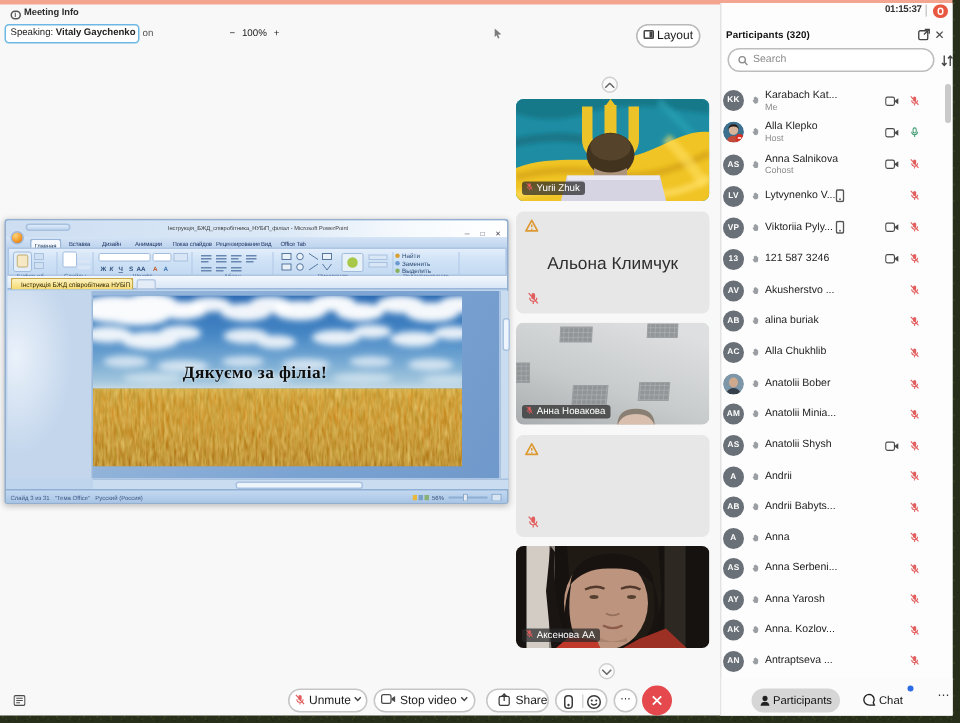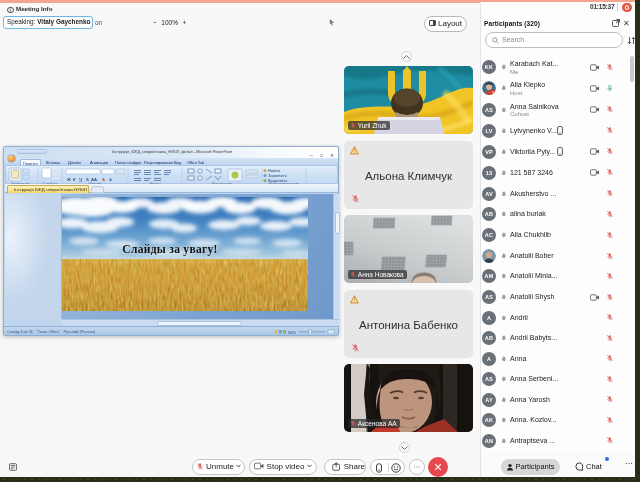--- a/index.html
+++ b/index.html
@@ -312,21 +312,21 @@
         </filter>
         <filter id="wtex2" x="0" y="0" width="100%" height="100%">
           <feTurbulence type="fractalNoise" baseFrequency="0.5 0.12" numOctaves="2" seed="23" result="n"></feTurbulence>
           <feColorMatrix in="n" type="matrix" values="0 0 0 0 0.93  0 0 0 0 0.72  0 0 0 0 0.25  0.8 0.8 0.8 0 -0.8"></feColorMatrix>
         </filter>
       </defs>
       <rect width="246" height="52" fill="url(#whg)"></rect>
       <rect width="246" height="52" filter="url(#wtex)" opacity="0.9"></rect>
       <rect width="246" height="52" filter="url(#wtex2)" opacity="0.6"></rect>
     </svg></div>
-    <div id="slidetext">Слайды за увагу!</div>
+    <div id="slidetext">Дякуємо за філіа!</div>
   </div>
   <div class="vscroll">
       <div class="vthumb"></div>
     </div>
   <div class="hscroll">
       <div class="hthumb"></div>
     </div>
   <div class="status">Слайд 3 из 31 &nbsp; "Тема Office" &nbsp; Русский (Россия)
     <svg class="statR" width="60" height="6">
       <rect x="0" y="1" width="3" height="3.5" fill="#e8b93c"></rect>
@@ -450,21 +450,20 @@
         <use href="#micr"></use>
       </svg> Анна Новакова</div>
 </div>
 
 <div class="abs tile gray-tile" style="top:290px;">
   <svg class="warn" viewBox="0 0 10 10">
       <path d="M5 1 L9.3 8.8 L0.7 8.8 Z" fill="none" stroke="#dd9a33" stroke-width="1.3" stroke-linejoin="round"></path>
       <line x1="5" y1="4" x2="5" y2="6.2" stroke="#dd9a33" stroke-width="1.1"></line>
       <circle cx="5" cy="7.6" r="0.6" fill="#dd9a33"></circle>
     </svg>
-  <div class="nm">Антонина Бабенко</div>
   <svg class="micred-s" width="9" height="10" viewBox="0 0 10 10">
       <use href="#micr"></use>
     </svg>
 </div>
 
 <div class="abs tile" style="top:364px;">
   <svg width="129" height="72">
     <rect width="129" height="72" fill="#15120f"></rect>
     <rect x="7" y="0" width="19" height="72" fill="#d2ccc5"></rect>
     <rect x="22" y="0" width="4" height="72" fill="#8d877f"></rect>

